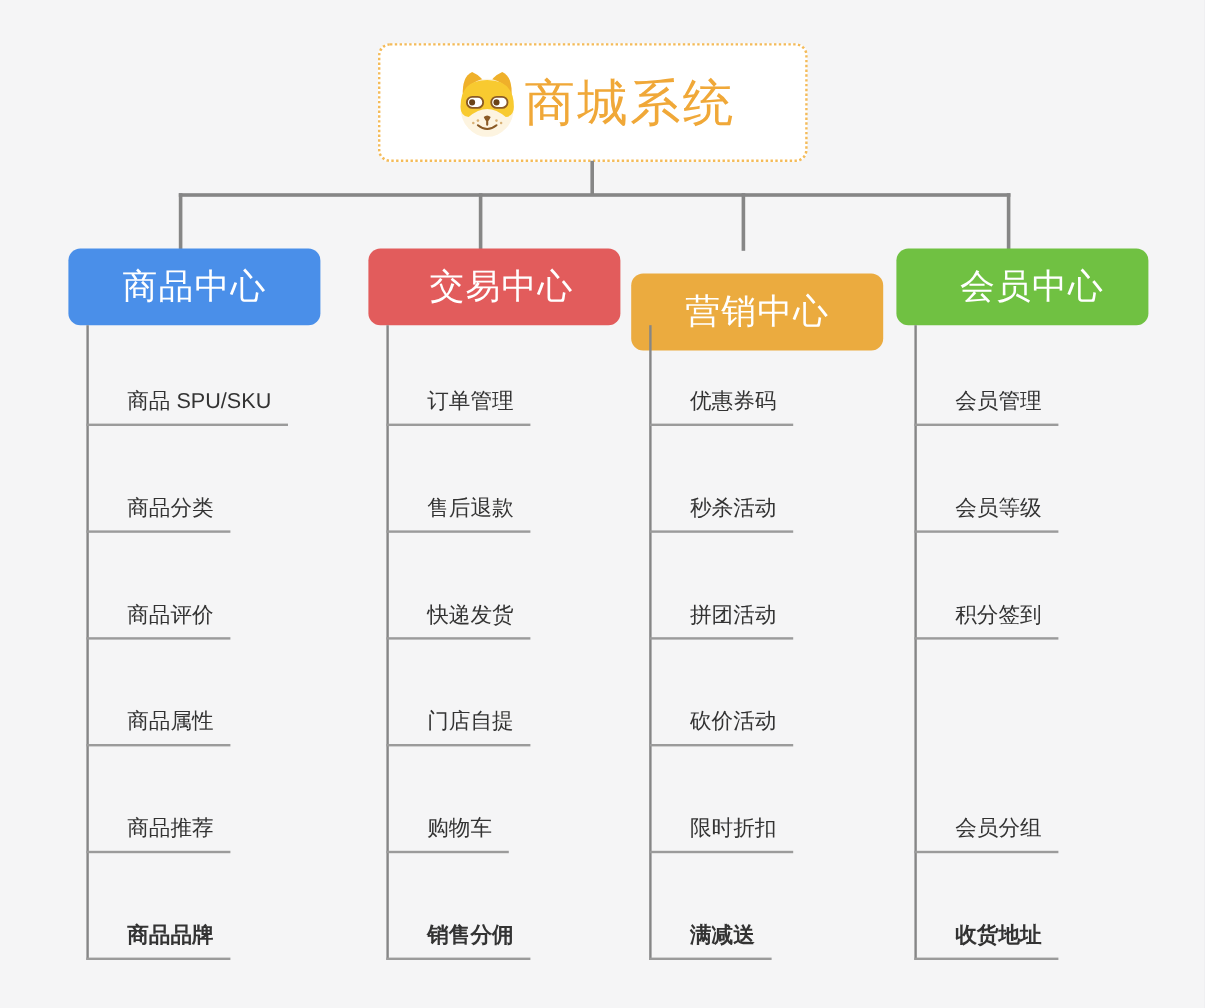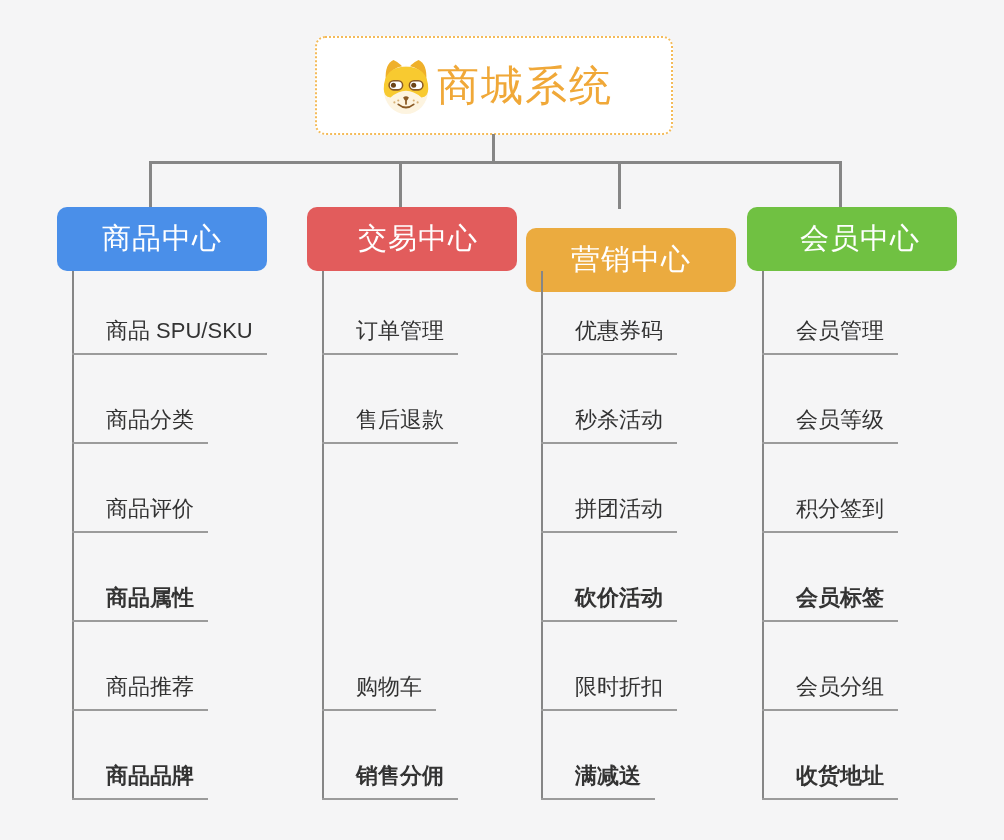--- a/index.html
+++ b/index.html
@@ -76,26 +76,26 @@
   }
 
   .item {
     position: absolute;
     left: 15px;
     height: 48px;
     padding: 0 14px 7px 34px;
     display: flex;
     align-items: flex-end;
     border-bottom: 2px solid var(--underline);
-    font-size: 22px;
+    font-size: 18px;
     color: var(--item-text);
     white-space: nowrap;
   }
   .r0 { top: 100px; } .r1 { top: 189px; } .r2 { top: 278px; }
-  .r3 { top: 367px; font-weight: bold; } .r4 { top: 456px; } .r5 { top: 545px; font-weight: bold; }
+  .r3 { top: 367px; } .r4 { top: 456px; } .r5 { top: 545px; font-weight: bold; }
 </style>
 </head>
 <body>
 
 <div class="canvas" style="--connector: #868686; --underline: #9b9b9b; --item-text: #333333; --root-accent: #f0a838; --root-border: #f4bb59; background: rgb(245, 245, 246);">
 
   <div class="root-node">
     <svg width="62" height="58" viewBox="0 0 64 60">
       <path d="M11,24 Q10,7 19,3 Q28,7 31,15 Z" fill="#efb02a"></path>
       <path d="M53,24 Q54,7 45,3 Q36,7 33,15 Z" fill="#efb02a"></path>
@@ -135,20 +135,22 @@
     <div class="item r5">商品品牌</div>
   </div>
 
   <div class="column col1">
     <div class="branch-box" style="background: rgb(226, 92, 92); padding-left: 12px;">
       <span>交易中心</span>
     </div>
     <div class="trunk"></div>
     <div class="item r0">订单管理</div>
     <div class="item r1">售后退款</div>
+    <div class="item r2">快递发货</div>
+    <div class="item r3">门店自提</div>
     <div class="item r4">购物车</div>
     <div class="item r5">销售分佣</div>
   </div>
 
   <div class="column col2">
     <div class="branch-box" style="background: rgb(235, 171, 63); margin-top: 21px;">
       <span>营销中心</span>
     </div>
     <div class="trunk"></div>
     <div class="item r0">优惠券码</div>
@@ -160,18 +162,17 @@
   </div>
 
   <div class="column col3">
     <div class="branch-box" style="background: rgb(112, 193, 66); padding-left: 16px;">
       <span>会员中心</span>
     </div>
     <div class="trunk"></div>
     <div class="item r0">会员管理</div>
     <div class="item r1">会员等级</div>
     <div class="item r2">积分签到</div>
-    <div class="item r3">会员标签</div>
     <div class="item r4">会员分组</div>
     <div class="item r5">收货地址</div>
   </div>
 
 </div>
 
 </body></html>

